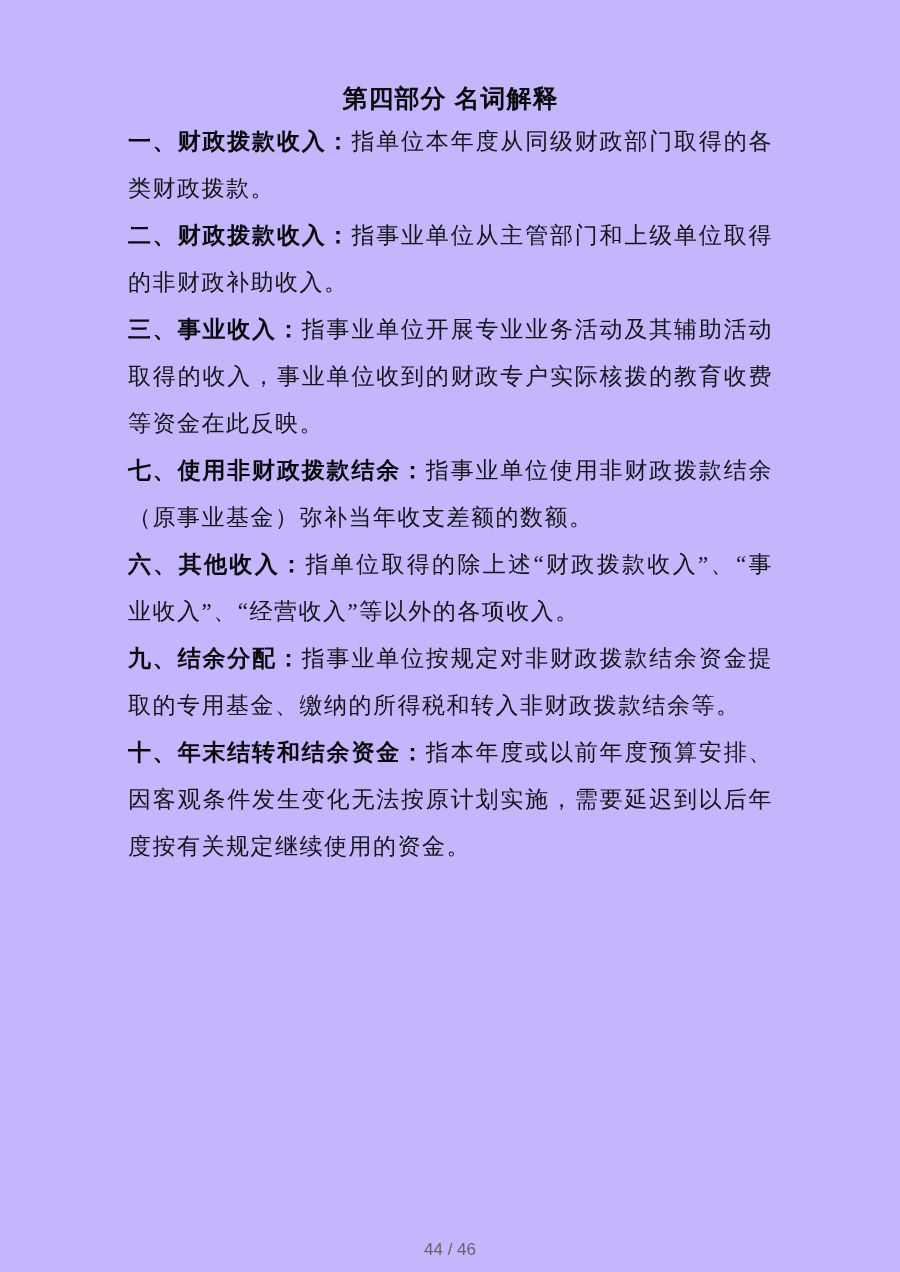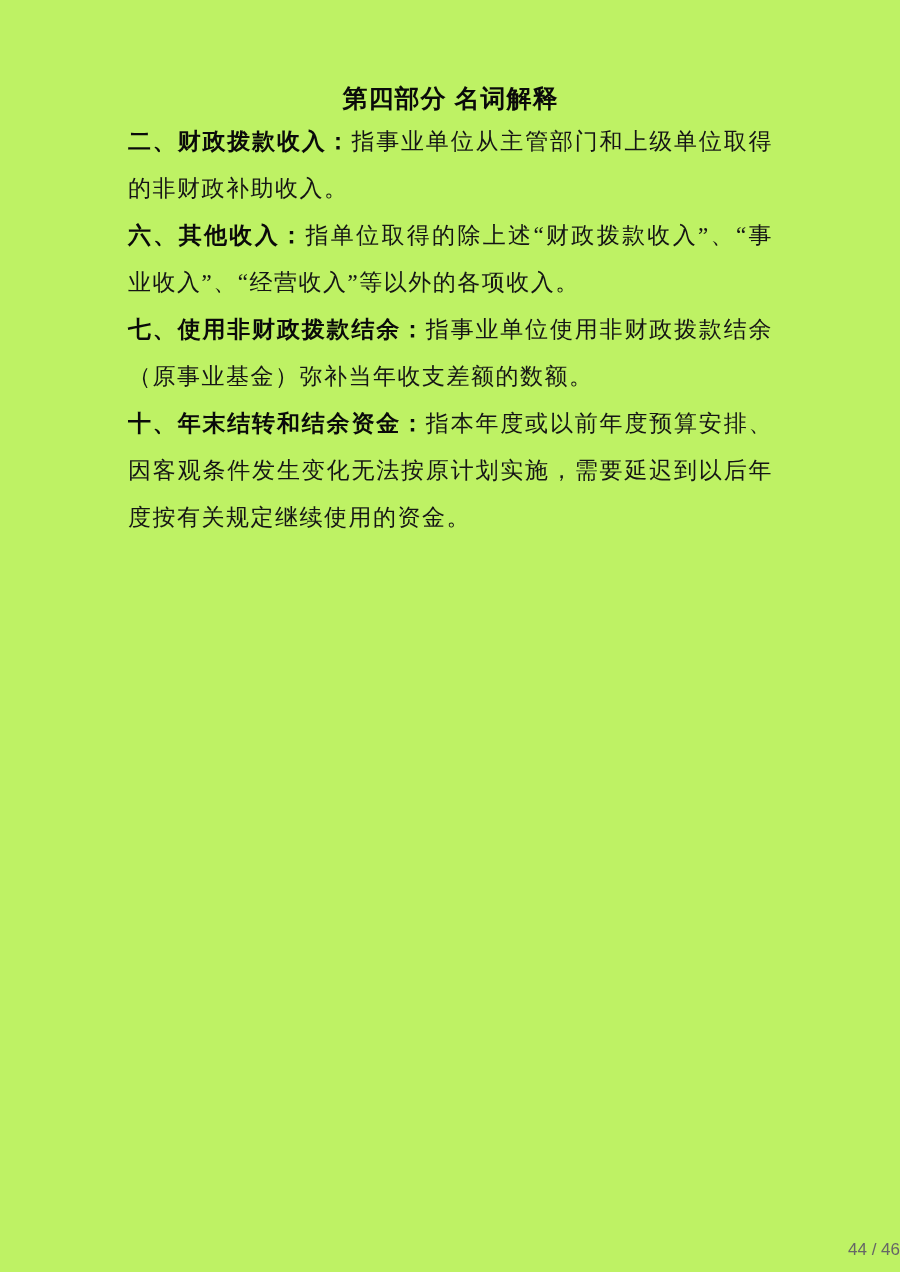--- a/index.html
+++ b/index.html
@@ -5,21 +5,21 @@
   html, body {
     margin: 0;
     padding: 0;
     background: #ffffff;
   }
   .page {
     position: relative;
     width: 900px;
     height: 1272px;
     margin: 0 auto;
-    background: #bef264;
+    background: #c4b5fd;
     overflow: hidden;
     box-sizing: border-box;
     color: #111111;
   }
   .content {
     padding: 78px 127px 0 128px;
   }
   .doc-title {
     margin: 0;
     font-family: "Liberation Sans", "DejaVu Sans", sans-serif;
@@ -46,43 +46,46 @@
     color: #0a0a0a;
   }
   .term-def {
     font-weight: 400;
   }
   .footer {
     position: absolute;
     left: 0;
     right: 0;
     bottom: 12px;
-    text-align: right;
+    text-align: center;
     font-family: "Liberation Sans", "DejaVu Sans", sans-serif;
     font-size: 17px;
     line-height: 20px;
     color: #666666;
   }
 </style>
 </head>
 <body>
 
 <div class="page">
   <div class="content">
     <h1 class="doc-title">第四部分 名词解释</h1>
 
+    <p class="term"><span class="term-label">一、财政拨款收入：</span><span class="term-def">指单位本年度从同级财政部门取得的各类财政拨款。</span></p>
 
     <p class="term"><span class="term-label">二、财政拨款收入：</span><span class="term-def">指事业单位从主管部门和上级单位取得的非财政补助收入。</span></p>
 
+    <p class="term"><span class="term-label">三、事业收入：</span><span class="term-def">指事业单位开展专业业务活动及其辅助活动取得的收入，事业单位收到的财政专户实际核拨的教育收费等资金在此反映。</span></p>
 
 
 
+    <p class="term"><span class="term-label">七、使用非财政拨款结余：</span><span class="term-def">指事业单位使用非财政拨款结余（原事业基金）弥补当年收支差额的数额。</span></p>
+
     <p class="term"><span class="term-label">六、其他收入：</span><span class="term-def">指单位取得的除上述“财政拨款收入”、“事业收入”、“经营收入”等以外的各项收入。</span></p>
 
-    <p class="term"><span class="term-label">七、使用非财政拨款结余：</span><span class="term-def">指事业单位使用非财政拨款结余（原事业基金）弥补当年收支差额的数额。</span></p>
 
-
+    <p class="term"><span class="term-label">九、结余分配：</span><span class="term-def">指事业单位按规定对非财政拨款结余资金提取的专用基金、缴纳的所得税和转入非财政拨款结余等。</span></p>
 
     <p class="term"><span class="term-label">十、年末结转和结余资金：</span><span class="term-def">指本年度或以前年度预算安排、因客观条件发生变化无法按原计划实施，需要延迟到以后年度按有关规定继续使用的资金。</span></p>
   </div>
 
   <div class="footer">44 / 46</div>
 </div>
 
 </body></html>

